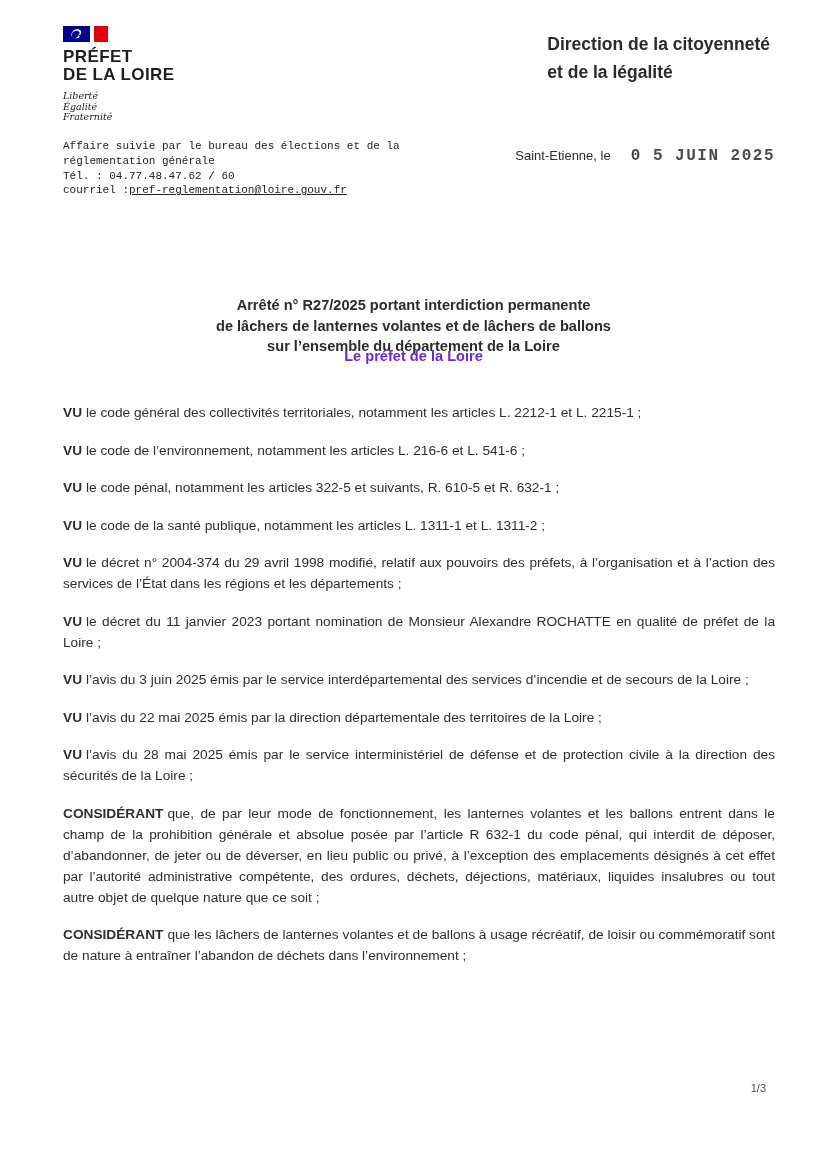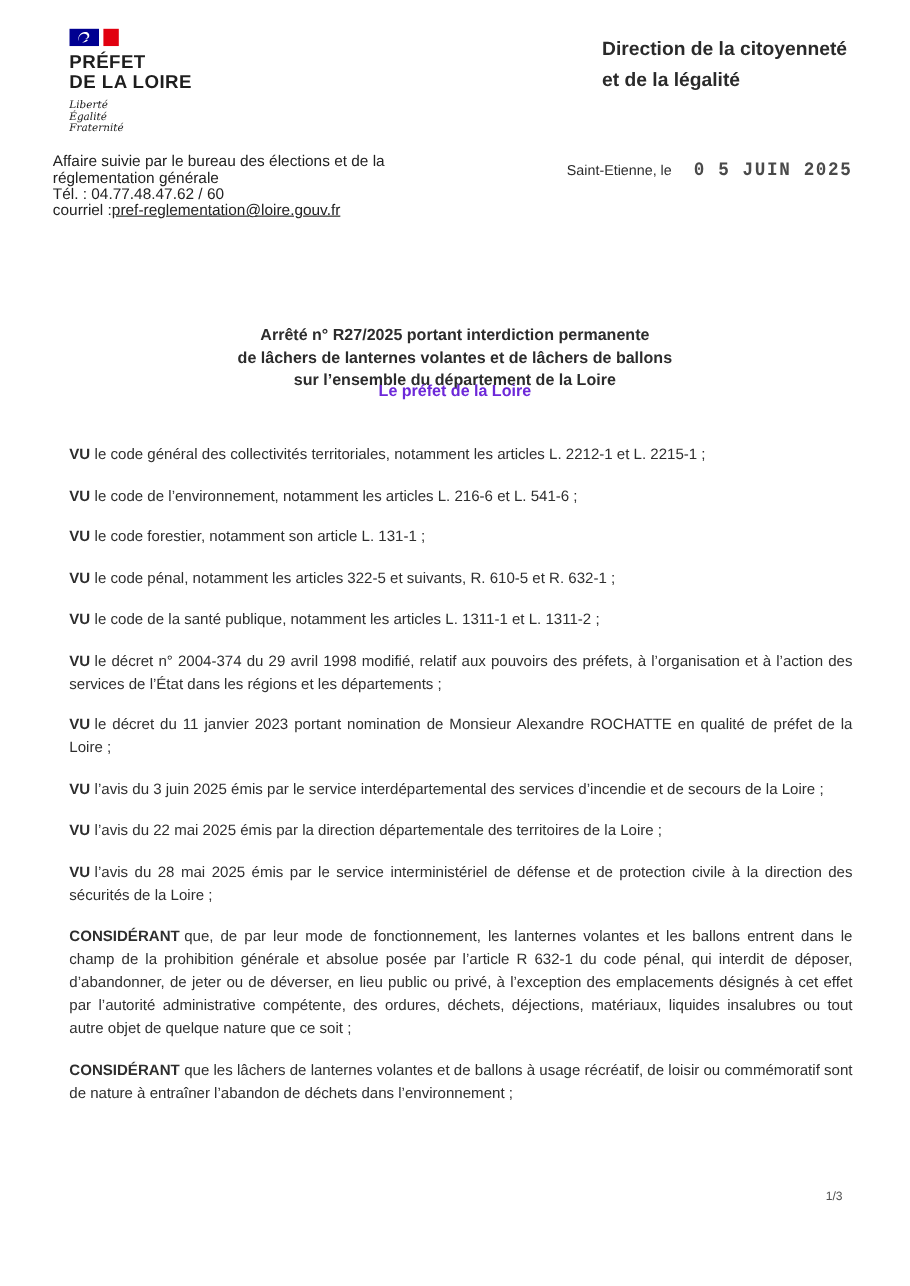--- a/index.html
+++ b/index.html
@@ -16,21 +16,21 @@
   
   .gov-block { position: absolute; left: 63px; top: 26px; }
   .flag { display: block; margin-bottom: 6px; }
   .gov-name { font-weight: 700; font-size: 17px; line-height: 18px; letter-spacing: 0.4px; color: #1e1e1e; }
   .motto { margin-top: 7px; font-family: "DejaVu Serif", serif; font-style: italic; font-size: 9.5px; line-height: 10.5px; color: #1a1a1a; }
 
   
   .direction { position: absolute; top: 30px; right: 57px; text-align: left; font-weight: 700; font-size: 17.5px; line-height: 28px; color: #2a2a2a; }
 
   
-  .contact { position: absolute; left: 48px; top: 139px; font-size: 14px; line-height: 14.8px; color: #222222; }
+  .contact { position: absolute; left: 63px; top: 139px; font-size: 11px; line-height: 14.8px; color: #222222; font-family: Liberation Mono, monospace; }
   .contact .email { text-decoration: underline; color: #222222; }
 
   
   .dateline { position: absolute; top: 146px; right: 52px; white-space: nowrap; }
   .dateline .place { font-size: 13px; color: #2c2c2c; }
   .dateline .stamp {
     display: inline-block;
     margin-left: 20px;
     font-family: "Liberation Mono", monospace;
     font-weight: 700;
@@ -96,21 +96,20 @@
     <div>sur l’ensemble du département de la Loire</div>
   </div>
   <div class="subtitle">Le préfet de la Loire</div>
 
   <div class="doc-body">
 
       <p class="para"><span class="lead">VU</span><span>le code général des collectivités territoriales, notamment les articles L. 2212-1 et L. 2215-1 ;</span></p>
 
       <p class="para"><span class="lead">VU</span><span>le code de l’environnement, notamment les articles L. 216-6 et L. 541-6 ;</span></p>
 
-      <p class="para"><span class="lead">VU</span><span>le code forestier, notamment son article L. 131-1 ;</span></p>
 
       <p class="para"><span class="lead">VU</span><span>le code pénal, notamment les articles 322-5 et suivants, R. 610-5 et R. 632-1 ;</span></p>
 
       <p class="para"><span class="lead">VU</span><span>le code de la santé publique, notamment les articles L. 1311-1 et L. 1311-2 ;</span></p>
 
       <p class="para"><span class="lead">VU</span><span>le décret n° 2004-374 du 29 avril 1998 modifié, relatif aux pouvoirs des préfets, à l’organisation et à l’action des services de l’État dans les régions et les départements ;</span></p>
 
       <p class="para"><span class="lead">VU</span><span>le décret du 11 janvier 2023 portant nomination de Monsieur Alexandre ROCHATTE en qualité de préfet de la Loire ;</span></p>
 
       <p class="para"><span class="lead">VU</span><span>l’avis du 3 juin 2025 émis par le service interdépartemental des services d’incendie et de secours de la Loire ;</span></p>

